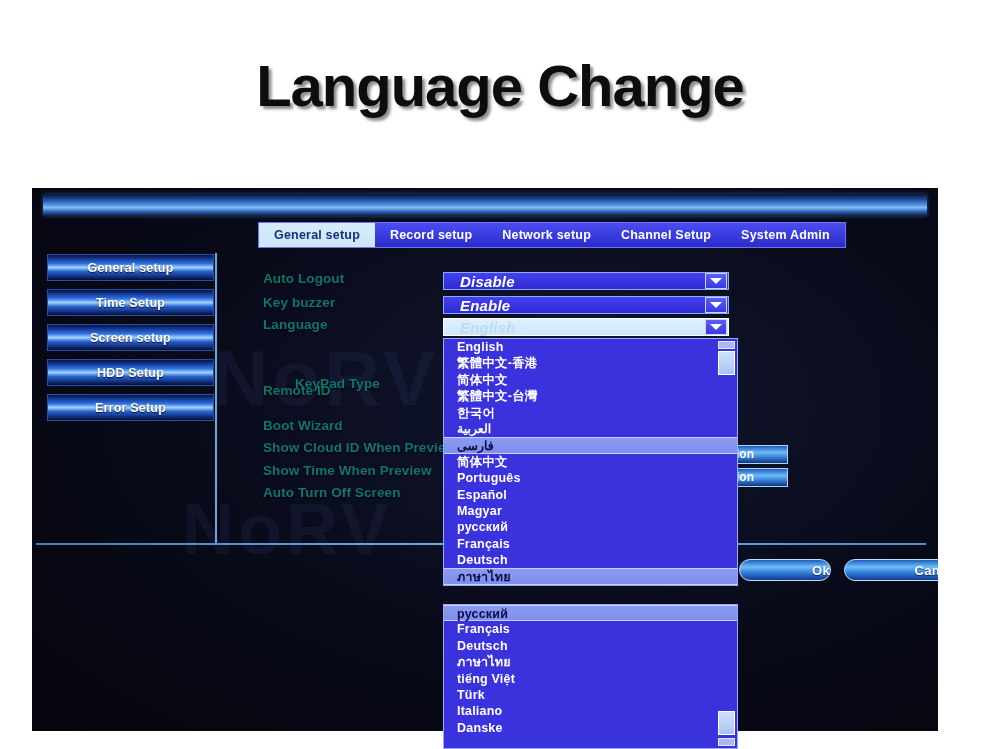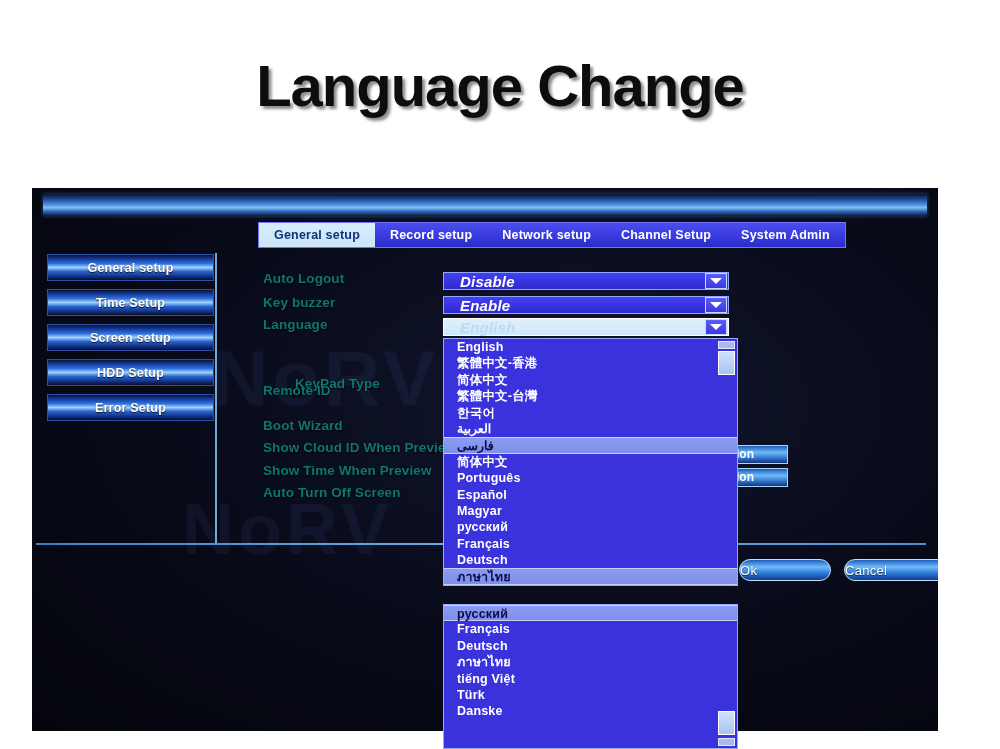--- a/index.html
+++ b/index.html
@@ -204,23 +204,23 @@
     line-height: 17px;
     text-align: center;
     overflow: hidden;
   }
 
   
   .bottom-btn {
     position: absolute;
     height: 22px;
     line-height: 21px;
-    text-align: left;
+    text-align: right;
     font-size: 13px;
-    font-weight: normal;
+    font-weight: bold;
     color: #ffffff;
     background: linear-gradient(to bottom, #1f5fc0 0%, #6fbcf8 35%, #3585e2 60%, #123a8e 100%);
     border: 1px solid #bfe0fb;
     border-radius: 11px;
     text-shadow: 0 1px 1px rgba(0,0,0,0.6);
     letter-spacing: 0.3px;
   }
 
   
   .dropdown {
@@ -376,19 +376,20 @@
 </div>
 
 <div class="dropdown lower">
   <div class="dd-list" id="dd-lower">
       <div class="dd-item sel">русский</div>
       <div class="dd-item">Français</div>
       <div class="dd-item">Deutsch</div>
       <div class="dd-item">ภาษาไทย</div>
       <div class="dd-item">tiếng Việt</div>
       <div class="dd-item">Türk</div>
+      <div class="dd-item">Italiano</div>
       <div class="dd-item">Danske</div>
     </div>
   <div class="dd-scroll">
     <div class="sb-thumb bot"></div>
     <div class="sb-arrow down"></div>
   </div>
 </div>
 
 </body></html>

